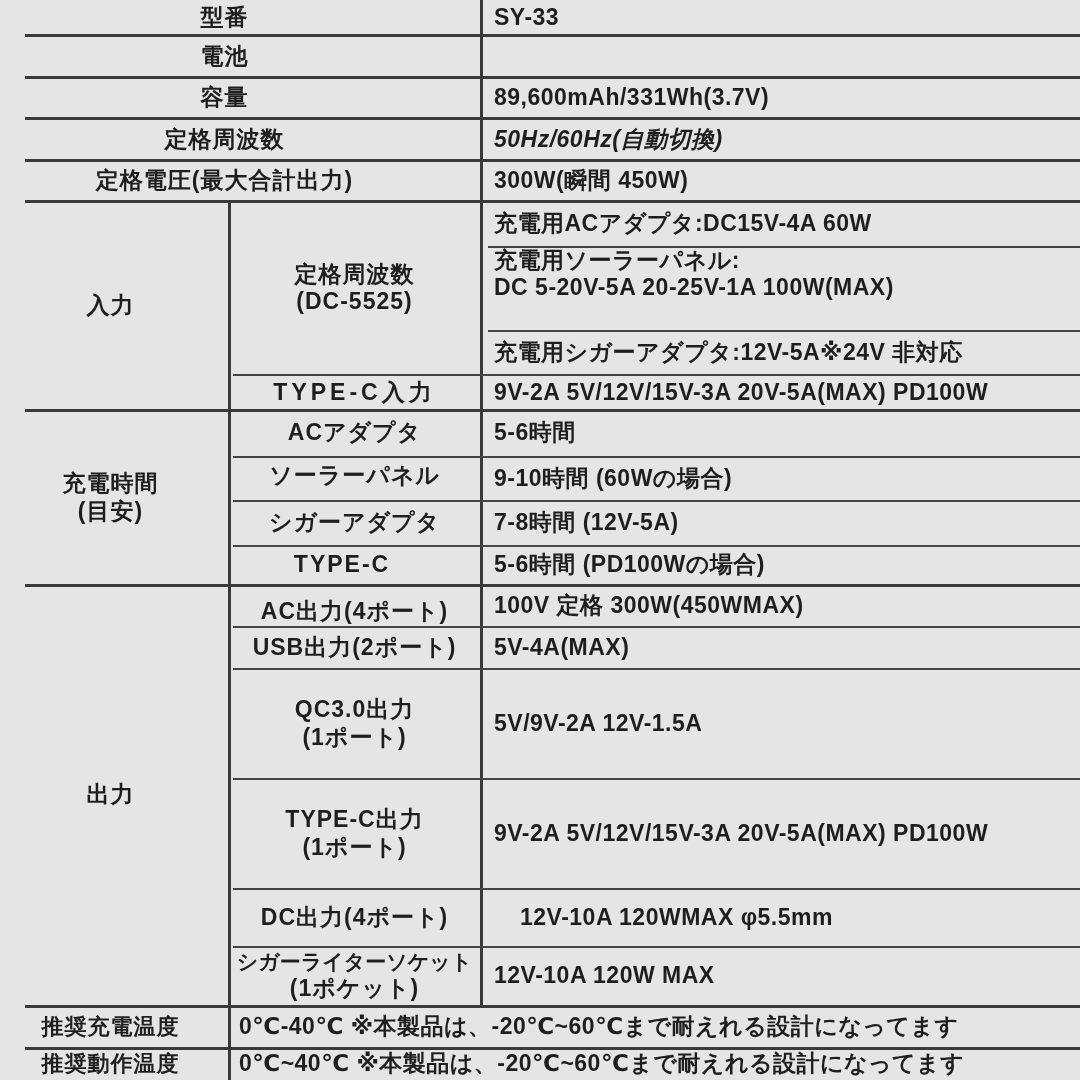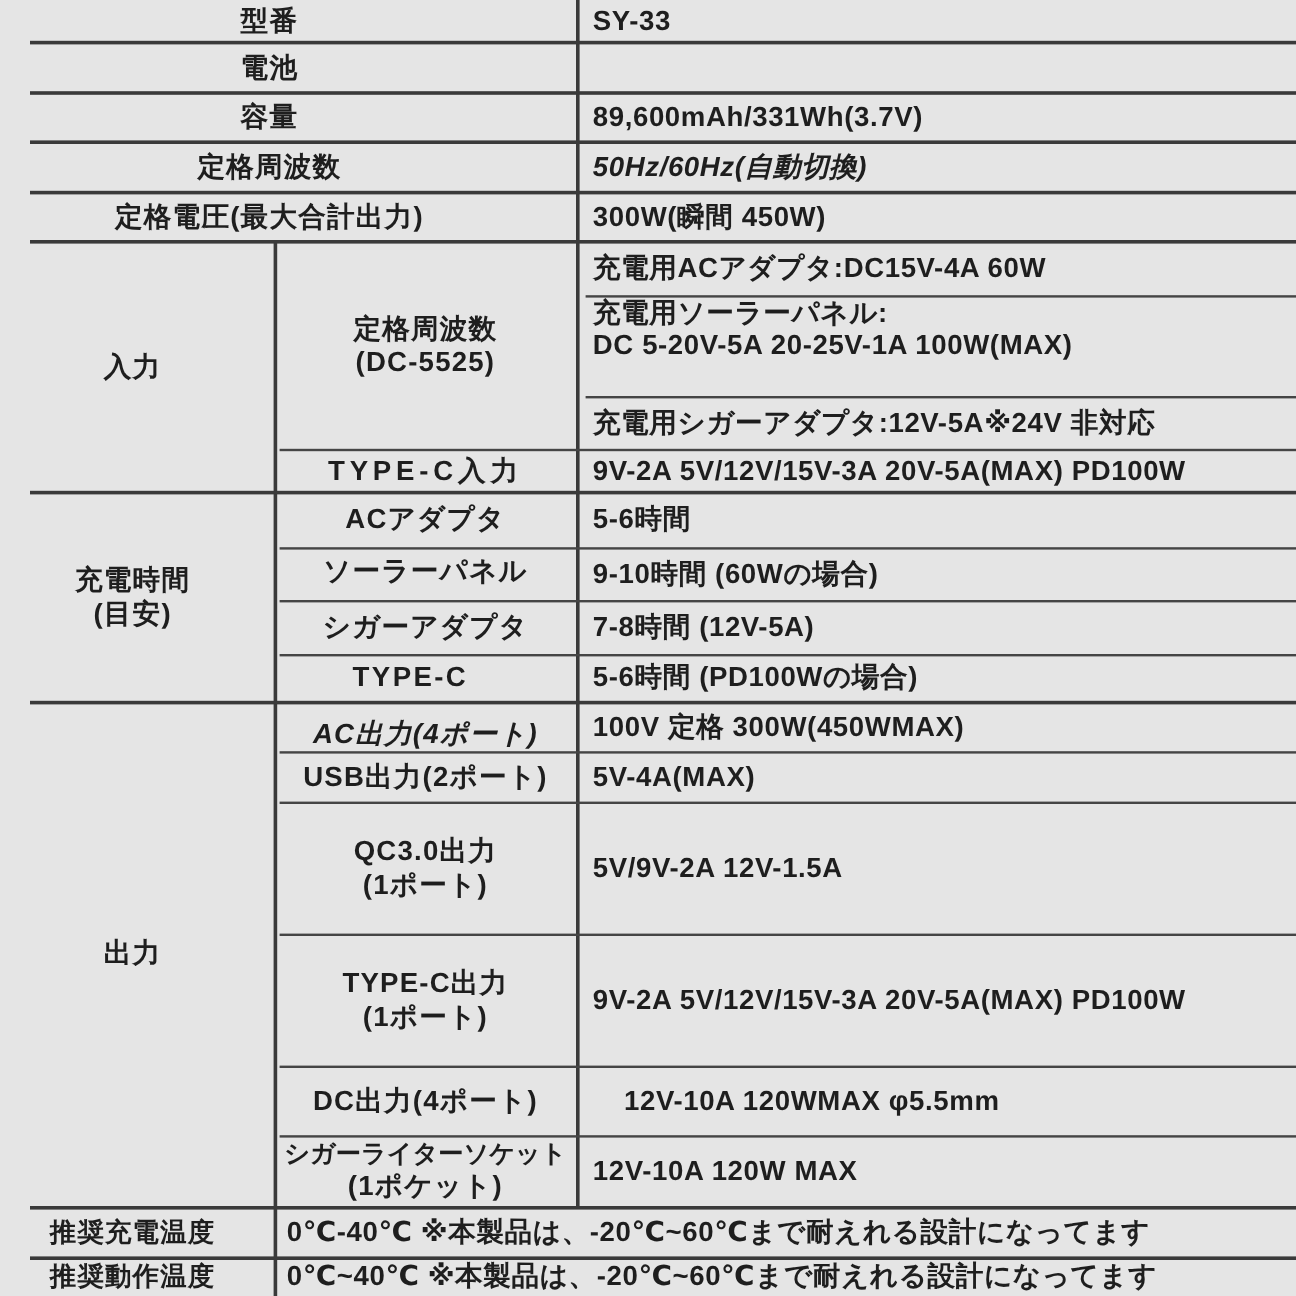--- a/index.html
+++ b/index.html
@@ -96,21 +96,21 @@
   <div class="c l padL12" style="left:482px;top:457px;width:598px;height:43px;">9-10時間 (60Wの場合)</div>
 
   <div class="c" style="left:229px;top:501px;width:251px;height:44px;">シガーアダプタ</div>
   <div class="c l padL12" style="left:482px;top:501px;width:598px;height:44px;">7-8時間 (12V-5A)</div>
 
   <div class="c sp2" style="left:229px;top:546px;width:226px;height:38px;">TYPE-C</div>
   <div class="c l padL12" style="left:482px;top:546px;width:598px;height:38px;">5-6時間 (PD100Wの場合)</div>
 
   <div class="c padR32" style="left:25px;top:585px;width:203px;height:420px;">出力</div>
 
-  <div class="c" style="left:229px;top:585px;width:251px;height:53px;font-style:italic;">AC出力(4ポート)</div>
+  <div class="c" style="left:229px;top:585px;width:251px;height:53px;">AC出力(4ポート)</div>
   <div class="c l padL12" style="left:482px;top:585px;width:598px;height:41px;">100V 定格 300W(450WMAX)</div>
 
   <div class="c" style="left:229px;top:627px;width:251px;height:41px;">USB出力(2ポート)</div>
   <div class="c l padL12" style="left:482px;top:627px;width:598px;height:41px;">5V-4A(MAX)</div>
 
   <div class="c stack" style="left:229px;top:669px;width:251px;height:109px;">
     <span>QC3.0出力</span>
     <span>(1ポート)</span>
   </div>
   <div class="c l padL12" style="left:482px;top:669px;width:598px;height:109px;">5V/9V-2A 12V-1.5A</div>

